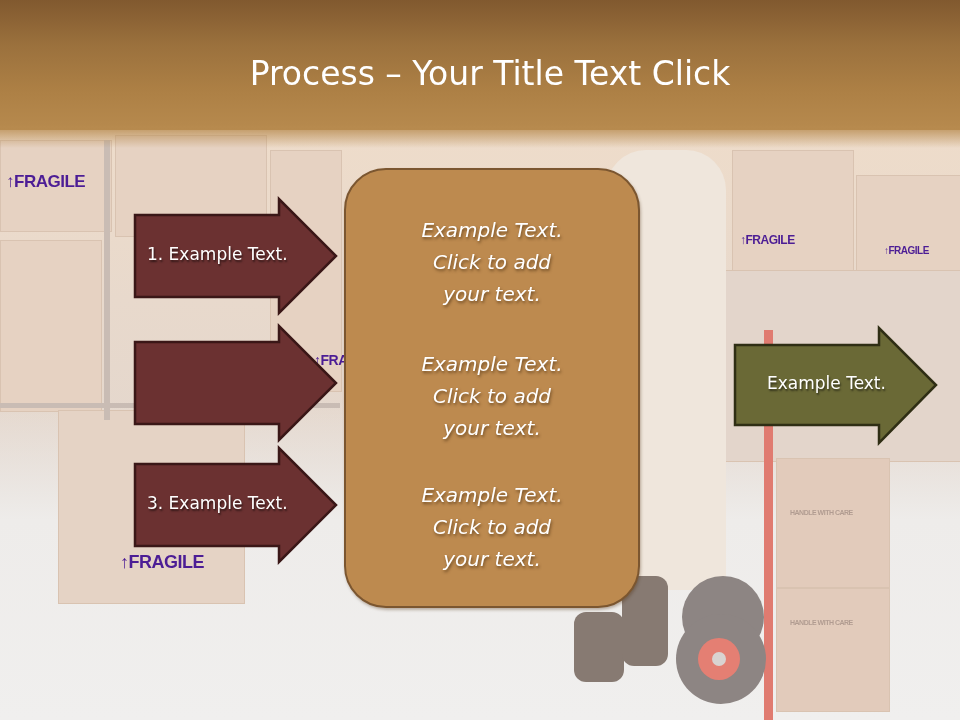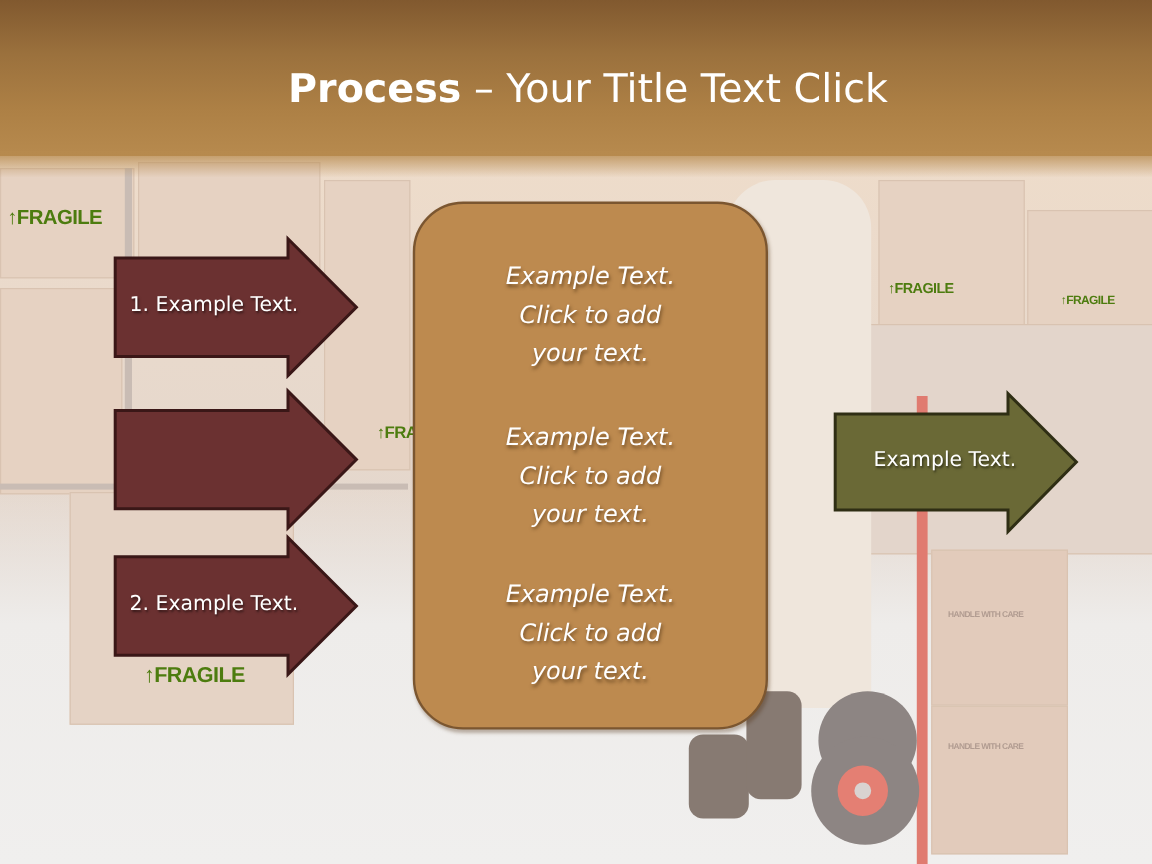--- a/index.html
+++ b/index.html
@@ -11,21 +11,21 @@
     
     .bg {
       position: absolute; left: 0; top: 0; width: 960px; height: 720px;
       background:
         linear-gradient(180deg, rgba(232,214,196,0.0) 0px, rgba(232,214,196,0) 400px, rgba(238,236,234,1) 520px, rgba(240,239,238,1) 720px),
         linear-gradient(180deg, #eedcca 128px, #e8d9cc 300px, #e2d6cd 500px, #ebe8e5 720px);
     }
     .box { position: absolute; background: #e6d2c2; border: 1px solid #d9c3b1; }
     .seam { position: absolute; background: #c9bcb4; }
     .stamp {
-      position: absolute; color: #4d7c0f; font-weight: bold;
+      position: absolute; color: #4c1d95; font-weight: bold;
       font-family: "Liberation Sans", sans-serif; letter-spacing: -0.5px;
     }
     .person { position: absolute; background: #efe6dc; border-radius: 40px 40px 10px 10px; }
     .dolly-rail { position: absolute; background: #e07b70; }
     .wheel { position: absolute; border-radius: 50%; background: #8d8583; }
     .hub { position: absolute; border-radius: 50%; background: #e47f73; }
     .hub-inner { position: absolute; border-radius: 50%; background: #d9d3d1; }
     .boot { position: absolute; background: #877a72; border-radius: 12px; }
 
     
@@ -35,24 +35,24 @@
     }
     .header-fade {
       position: absolute; left: 0; top: 126px; width: 960px; height: 22px;
       background: linear-gradient(180deg, rgba(183,138,78,0.9), rgba(220,190,160,0));
     }
     .title {
       position: absolute; left: 0; top: 52px; width: 980px; text-align: center;
       color: #ffffff; font-size: 33px; line-height: 44px;
       font-family: "DejaVu Sans", sans-serif;
     }
-    .title .bold { font-weight: bold; }
+    .title .bold { font-weight: normal; }
 
     
-    .arrow { position: absolute; }
+    .arrow { position: absolute; margin-left: 39px; }
     .arrow svg { position: absolute; left: 0; top: 0; overflow: visible; }
     .arrow-label {
       position: absolute; color: #ffffff; font-size: 17px; white-space: nowrap;
       text-shadow: 1px 2px 2px rgba(0,0,0,0.55);
       font-family: "DejaVu Sans", sans-serif;
     }
 
     
     .center-box {
       position: absolute; left: 344px; top: 168px; width: 296px; height: 440px;
@@ -139,21 +139,21 @@
 <div class="arrow" style="left:96px;top:326px;width:202px;height:114px;">
   <svg width="202" height="114">
     <polygon points="0,16 144,16 144,0 201,57 144,114 144,98 0,98" fill="#6b3131" stroke="#3a1717" stroke-width="2.5" stroke-linejoin="miter"></polygon>
   </svg>
 </div>
 
 <div class="arrow" style="left:96px;top:448px;width:202px;height:114px;">
   <svg width="202" height="114">
     <polygon points="0,16 144,16 144,0 201,57 144,114 144,98 0,98" fill="#6b3131" stroke="#3a1717" stroke-width="2.5" stroke-linejoin="miter"></polygon>
   </svg>
-  <div class="arrow-label" style="left:12px;top:45px;">2. Example Text.</div>
+  <div class="arrow-label" style="left:12px;top:45px;">3. Example Text.</div>
 </div>
 
 <div class="center-box">
   <div class="center-item" style="top:44px;">
     <span>Example Text.</span>
     <span>Click  to add</span>
     <span>your text.</span>
   </div>
   <div class="center-item" style="top:178px;">
     <span>Example Text.</span>

